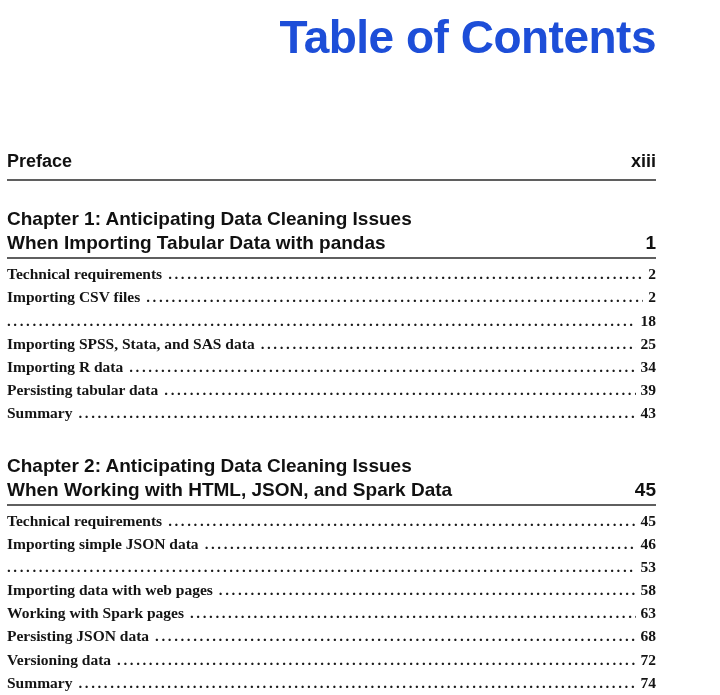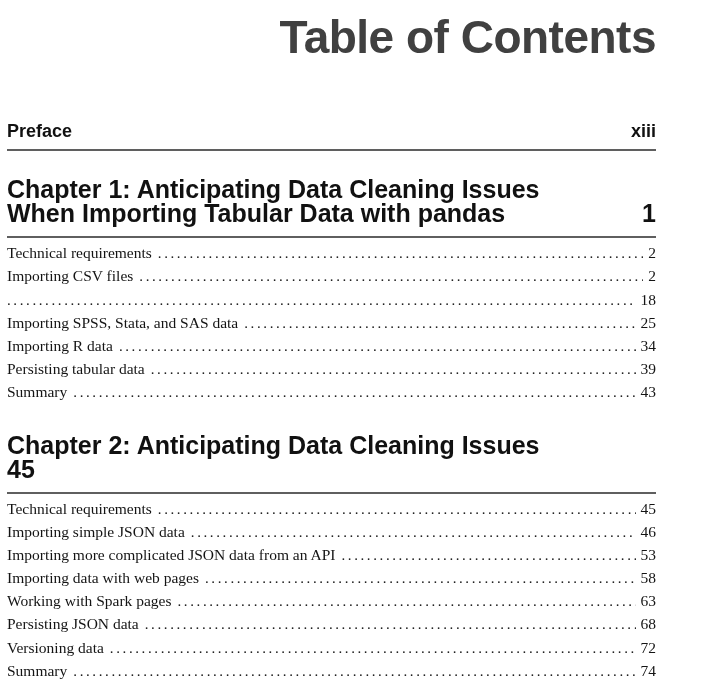--- a/index.html
+++ b/index.html
@@ -20,58 +20,58 @@
     height: 695px;
     padding: 0 64px 0 7px;
   }
   .title {
     margin: 12px 0 0 0;
     text-align: right;
     font-size: 46px;
     line-height: 1.1;
     font-weight: 700;
     letter-spacing: -0.5px;
-    color: #404040;
+    color: #1d4ed8;
     font-family: "Liberation Sans", sans-serif;
   }
   .preface-row {
     display: flex;
     justify-content: space-between;
     align-items: baseline;
-    margin-top: 58px;
+    margin-top: 88px;
     font-size: 18px;
     font-weight: 700;
     line-height: 1.2;
     padding-bottom: 7px;
     border-bottom: 2px solid #5f5f5f;
   }
   .chapter {
     margin-top: 26px;
   }
   .chap-heading {
-    font-size: 25px;
+    font-size: 19px;
     font-weight: 700;
     line-height: 24px;
-    padding-bottom: 11px;
+    padding-bottom: 2px;
     border-bottom: 2px solid #5f5f5f;
   }
   .chap-line2 {
     display: flex;
     justify-content: space-between;
     align-items: center;
   }
   .entries {
     margin-top: 6px;
   }
   .toc-row {
     display: flex;
     align-items: baseline;
     height: 23.2px;
     font-family: "Liberation Serif", serif;
-    font-weight: 400;
+    font-weight: 700;
     font-size: 15.5px;
     color: #141414;
     justify-content: space-between;
   }
   .toc-label {
     white-space: nowrap;
     padding-right: 6px;
   }
   .dots {
     flex: 1;
@@ -144,36 +144,36 @@
         <span class="dots"></span>
         <span class="toc-page">43</span>
       </div>
     </div>
   </section>
 
   <section class="chapter">
     <div class="chap-heading">
       <div>Chapter 2: Anticipating Data Cleaning Issues</div>
       <div class="chap-line2">
+        <span>When Working with HTML, JSON, and Spark Data</span>
         <span>45</span>
       </div>
     </div>
     <div class="entries">
       <div class="toc-row">
         <span class="toc-label">Technical requirements</span>
         <span class="dots"></span>
         <span class="toc-page">45</span>
       </div>
       <div class="toc-row">
         <span class="toc-label">Importing simple JSON data</span>
         <span class="dots"></span>
         <span class="toc-page">46</span>
       </div>
       <div class="toc-row">
-        <span class="toc-label">Importing more complicated JSON data from an API</span>
         <span class="dots"></span>
         <span class="toc-page">53</span>
       </div>
       <div class="toc-row">
         <span class="toc-label">Importing data with web pages</span>
         <span class="dots"></span>
         <span class="toc-page">58</span>
       </div>
       <div class="toc-row">
         <span class="toc-label">Working with Spark pages</span>

